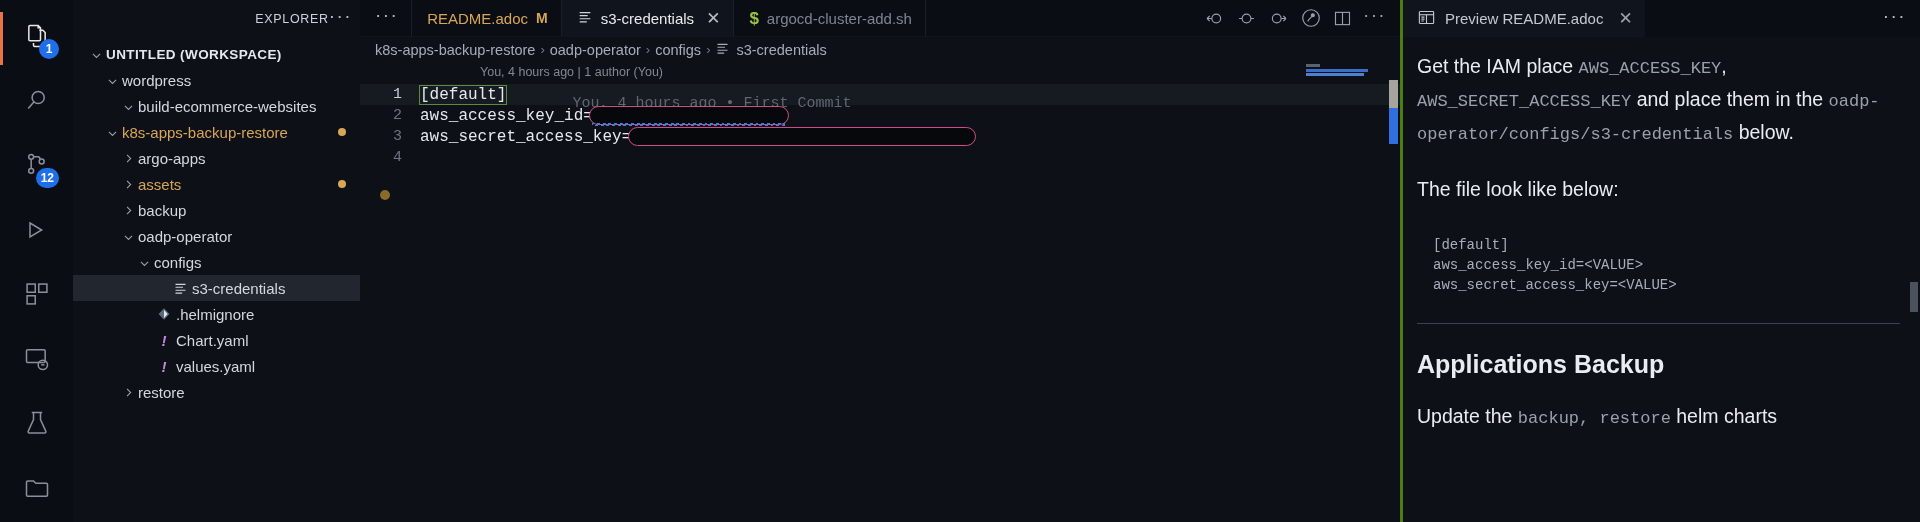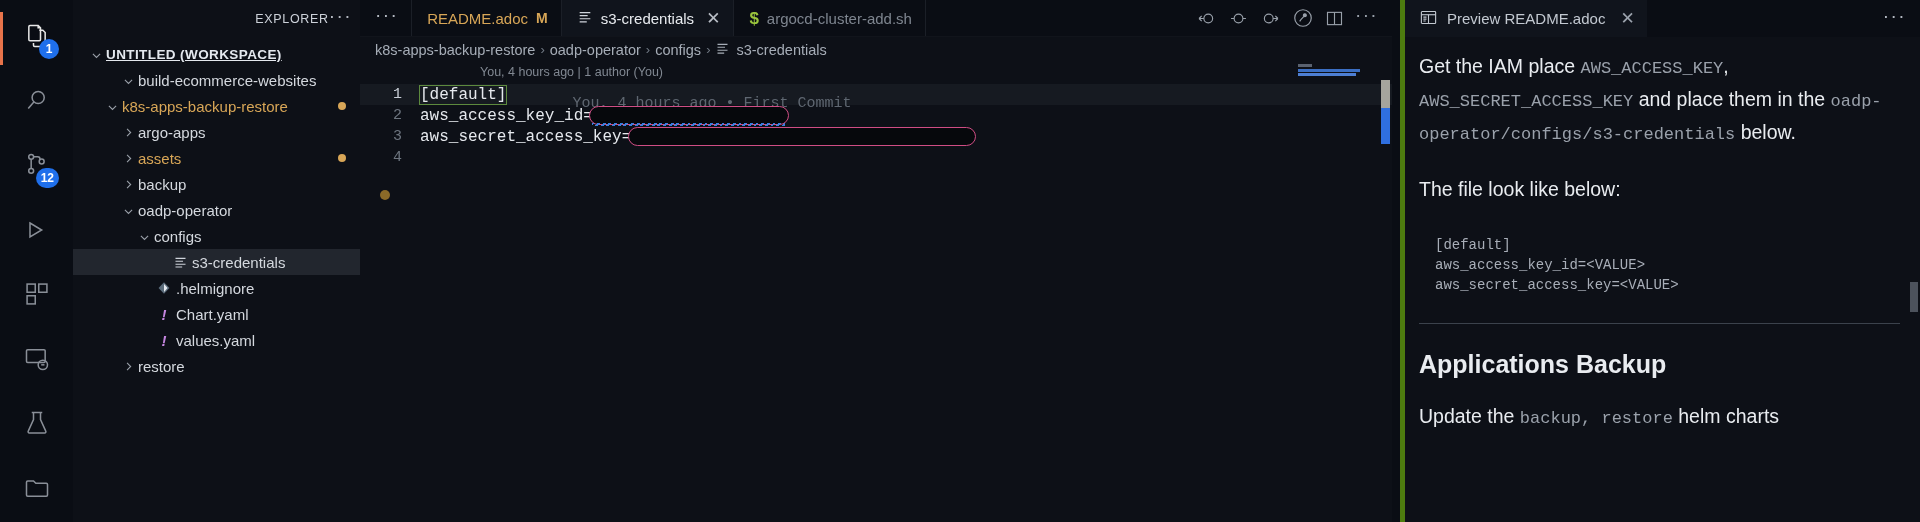--- a/index.html
+++ b/index.html
@@ -54,21 +54,21 @@
     font-size: 12.5px; letter-spacing: 0.7px; color: #cdd2da; font-weight: 400;
   }
   .sb-dots { color: #b4b9c2; font-size: 19px; letter-spacing: 1.4px; line-height: 10px; padding-bottom: 6px; }
   .tree { flex: 1; overflow: hidden; padding-top: 4px; }
   .row {
     height: 26px; display: flex; align-items: center;
     font-size: 15px; color: #d4d8de; white-space: nowrap;
     position: relative;
   }
   .row.selected { background: #22262e; }
-  .row.root { font-weight: 700; font-size: 13.5px; letter-spacing: .4px; color: #e4e8ee; text-decoration: underline; }
+  .row.root { font-weight: 700; font-size: 13.5px; letter-spacing: .4px; color: #e4e8ee; }
   .chev {
     width: 18px; flex: 0 0 18px; display: flex; align-items: center; justify-content: center;
     color: #9aa0a9; font-size: 11px;
   }
   .chev svg { display: block; }
   .ficon { width: 22px; flex: 0 0 22px; display: flex; align-items: center; justify-content: center; }
   .row .lbl { padding-left: 1px; }
   .amber { color: #d8a657; }
   .dot-mod {
     position: absolute; right: 14px; width: 8px; height: 8px; border-radius: 50%;
@@ -140,22 +140,21 @@
   .minimap { position: absolute; right: 18px; top: 0; width: 78px; height: 100%; }
   .mm-line { position: absolute; height: 3px; }
   .ed-scroll-track { position: absolute; right: 0; top: 0; width: 14px; height: 100%; }
   .ed-scroll-a { position: absolute; right: 2px; width: 9px; background: #a6a59d; }
   .ed-scroll-b { position: absolute; right: 2px; width: 9px; background: #2f6fe0; }
 
   
   .preview-pane {
     width: 520px; flex: 0 0 520px; height: 522px;
     background: #0d1017; display: flex; flex-direction: column;
-    border-left: 5px solid #4d7c0f;
-    margin-left: 8px;
+    border-left: 3px solid #4d7c0f;
   }
   .pv-tabs { height: 37px; display: flex; align-items: stretch; background: #0a0d14; }
   .pv-tab {
     display: flex; align-items: center; gap: 9px; padding: 0 12px 0 14px;
     font-size: 15px; color: #c3c9d1; background: #10141c;
   }
   .pv-spacer { flex: 1; background: #0a0d14; }
   .pv-actions { display: flex; align-items: center; padding: 0 14px; background: #0a0d14; color: #aab0b9; }
   .pv-body { flex: 1; overflow: hidden; padding: 14px 20px 0 14px; position: relative; }
   .pv-p { font-size: 19.5px; line-height: 31px; color: #e9ecf0; margin-bottom: 24px; }
@@ -252,20 +251,29 @@
     </div>
     <div class="tree" id="tree">
         <div class="row root">
           <span style="display:inline-block;width:14px"></span>
           <span class="chev">
             <svg width="13" height="13" viewBox="0 0 18 18" fill="none" stroke="currentColor" stroke-width="1.5">
               <path d="M4 8l5 5 5-5"></path>
             </svg>
           </span>
           <span class="lbl ">UNTITLED (WORKSPACE)</span>
+        </div>
+        <div class="row">
+          <span style="display:inline-block;width:30px"></span>
+          <span class="chev">
+            <svg width="13" height="13" viewBox="0 0 18 18" fill="none" stroke="currentColor" stroke-width="1.5">
+              <path d="M4 8l5 5 5-5"></path>
+            </svg>
+          </span>
+          <span class="lbl ">wordpress</span>
         </div>
         <div class="row">
           <span style="display:inline-block;width:46px"></span>
           <span class="chev">
             <svg width="13" height="13" viewBox="0 0 18 18" fill="none" stroke="currentColor" stroke-width="1.5">
               <path d="M4 8l5 5 5-5"></path>
             </svg>
           </span>
           <span class="lbl ">build-ecommerce-websites</span>
         </div>

